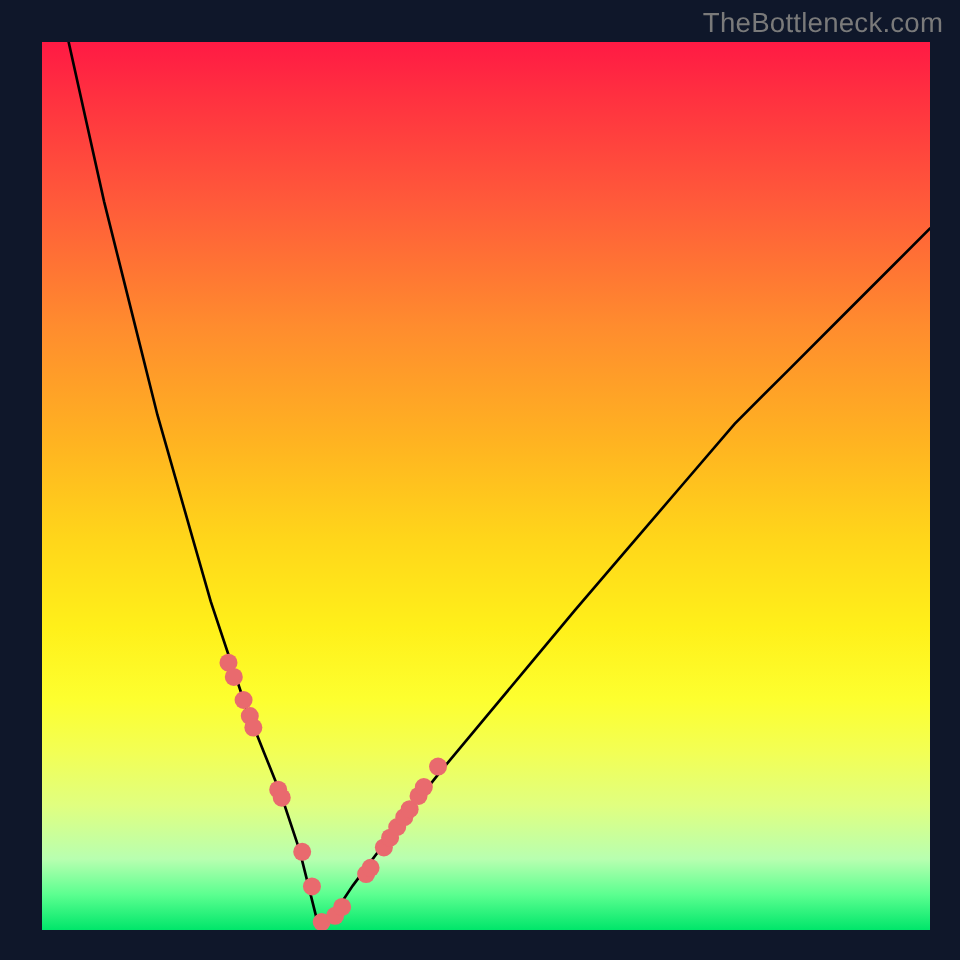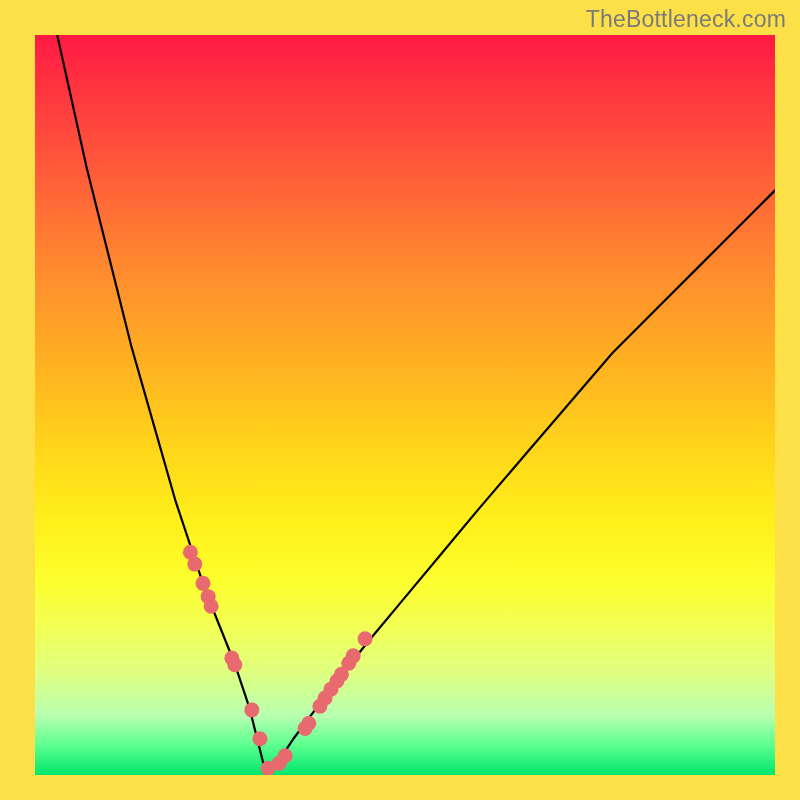--- a/index.html
+++ b/index.html
@@ -3,21 +3,21 @@
 <meta charset="utf-8">
 <style>
   * { margin: 0; padding: 0; box-sizing: border-box; }
   html, body { width: 800px; height: 800px; overflow: hidden; }
   body { background: #000; font-family: Arial, Helvetica, sans-serif; }
 
   .frame {
     position: absolute;
     left: 0; top: 0;
     width: 800px; height: 800px;
-    background: #fde047;
+    background: #0f172a;
   }
 
   .plot-area {
     position: absolute;
     left: 35px;
     top: 35px;
     width: 740px;
     height: 740px;
     background: linear-gradient(to bottom,
       #ff1a44 0%,

